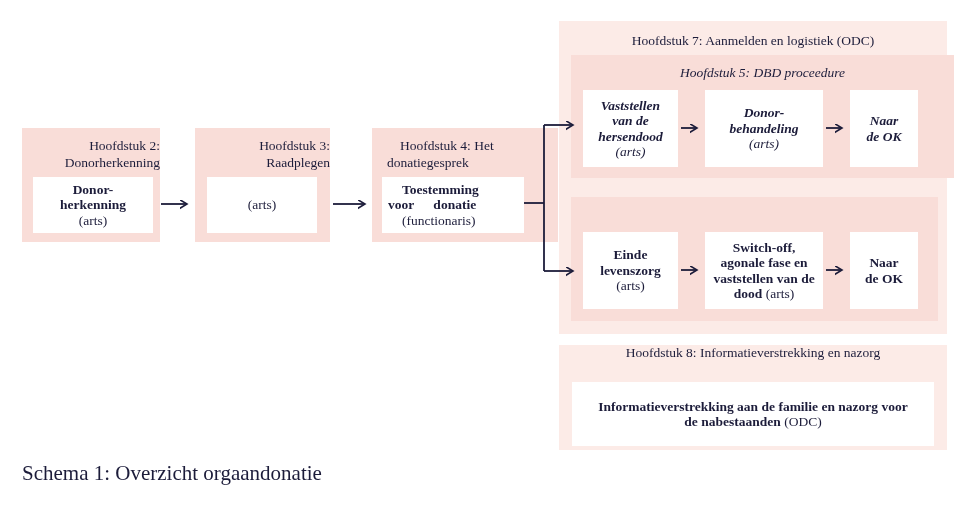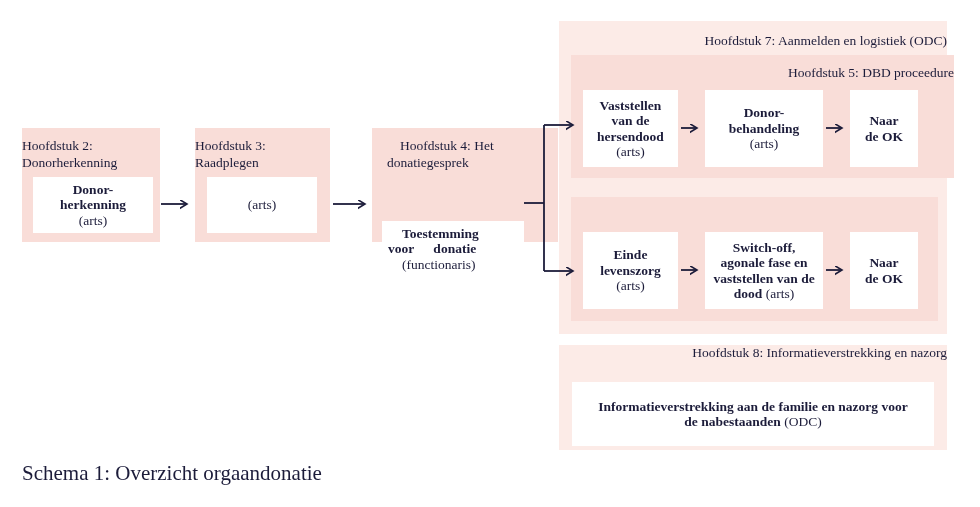--- a/index.html
+++ b/index.html
@@ -6,38 +6,38 @@
   body{width:980px;height:507px;position:relative;overflow:hidden;
        font-family:"Liberation Serif","DejaVu Serif",serif;color:#1c1c3a;}
   .abs{position:absolute;}
   .pink-dark{background:#f9ddd8;}
   .pink-light{background:#fcebe7;}
   .white-box{background:#ffffff;display:flex;align-items:center;justify-content:center;}
   .txt{width:100%;text-align:center;font-size:13.5px;line-height:15.5px;}
   .lines{white-space:pre-line;}
   .b{font-weight:bold;}
   .role-block{display:block;}
-  .step-header{position:absolute;left:0;right:0;top:9px;text-align:left;
+  .step-header{position:absolute;left:0;right:0;top:9px;text-align:right;
                font-size:13.5px;line-height:17px;white-space:pre-line;}
-  .section-title{text-align:right;font-size:13.5px;line-height:16px;}
+  .section-title{text-align:center;font-size:13.5px;line-height:16px;}
   
   .s1{left:22px;top:128px;width:138px;height:114px;}
   .s1 .wbox{left:11px;top:49px;width:120px;height:56px;}
   .s2{left:195px;top:128px;width:135px;height:114px;}
   .s2 .wbox{left:12px;top:49px;width:110px;height:56px;}
   .s3{left:372px;top:128px;width:186px;height:114px;}
-  .s3 .wbox{left:10px;top:49px;width:142px;height:56px;margin-top:44px;}
+  .s3 .wbox{left:10px;top:49px;width:142px;height:56px;}
   .s3 .step-header{text-align:left;padding-left:15px;text-indent:13px;}
   .s3 .txt{text-align:left;padding-left:6px;text-indent:14px;}
   .s3 .gap{word-spacing:16px;}
   .wbox{position:absolute;}
   
   .h7{left:559px;top:21px;width:388px;height:313px;}
   .h7 > .section-title{margin-top:12px;}
-  .h5{left:12px;top:34px;width:383px;height:123px;}
+  .h5{left:12px;top:34px;width:383px;height:123px;font-style:italic;}
   .h5 > .section-title{margin-top:10px;}
   .h6{left:12px;top:176px;width:367px;height:124px;}
   .h6 > .section-title{margin-top:10px;}
   .proc-box1{left:12px;top:35px;width:95px;height:77px;}
   .proc-box2{left:134px;top:35px;width:118px;height:77px;}
   .proc-box3{left:279px;top:35px;width:68px;height:77px;}
   
   .h8{left:559px;top:345px;width:388px;height:105px;}
   .h8 > .section-title{}
   .h8 .wbox{left:13px;top:37px;width:362px;height:64px;}

